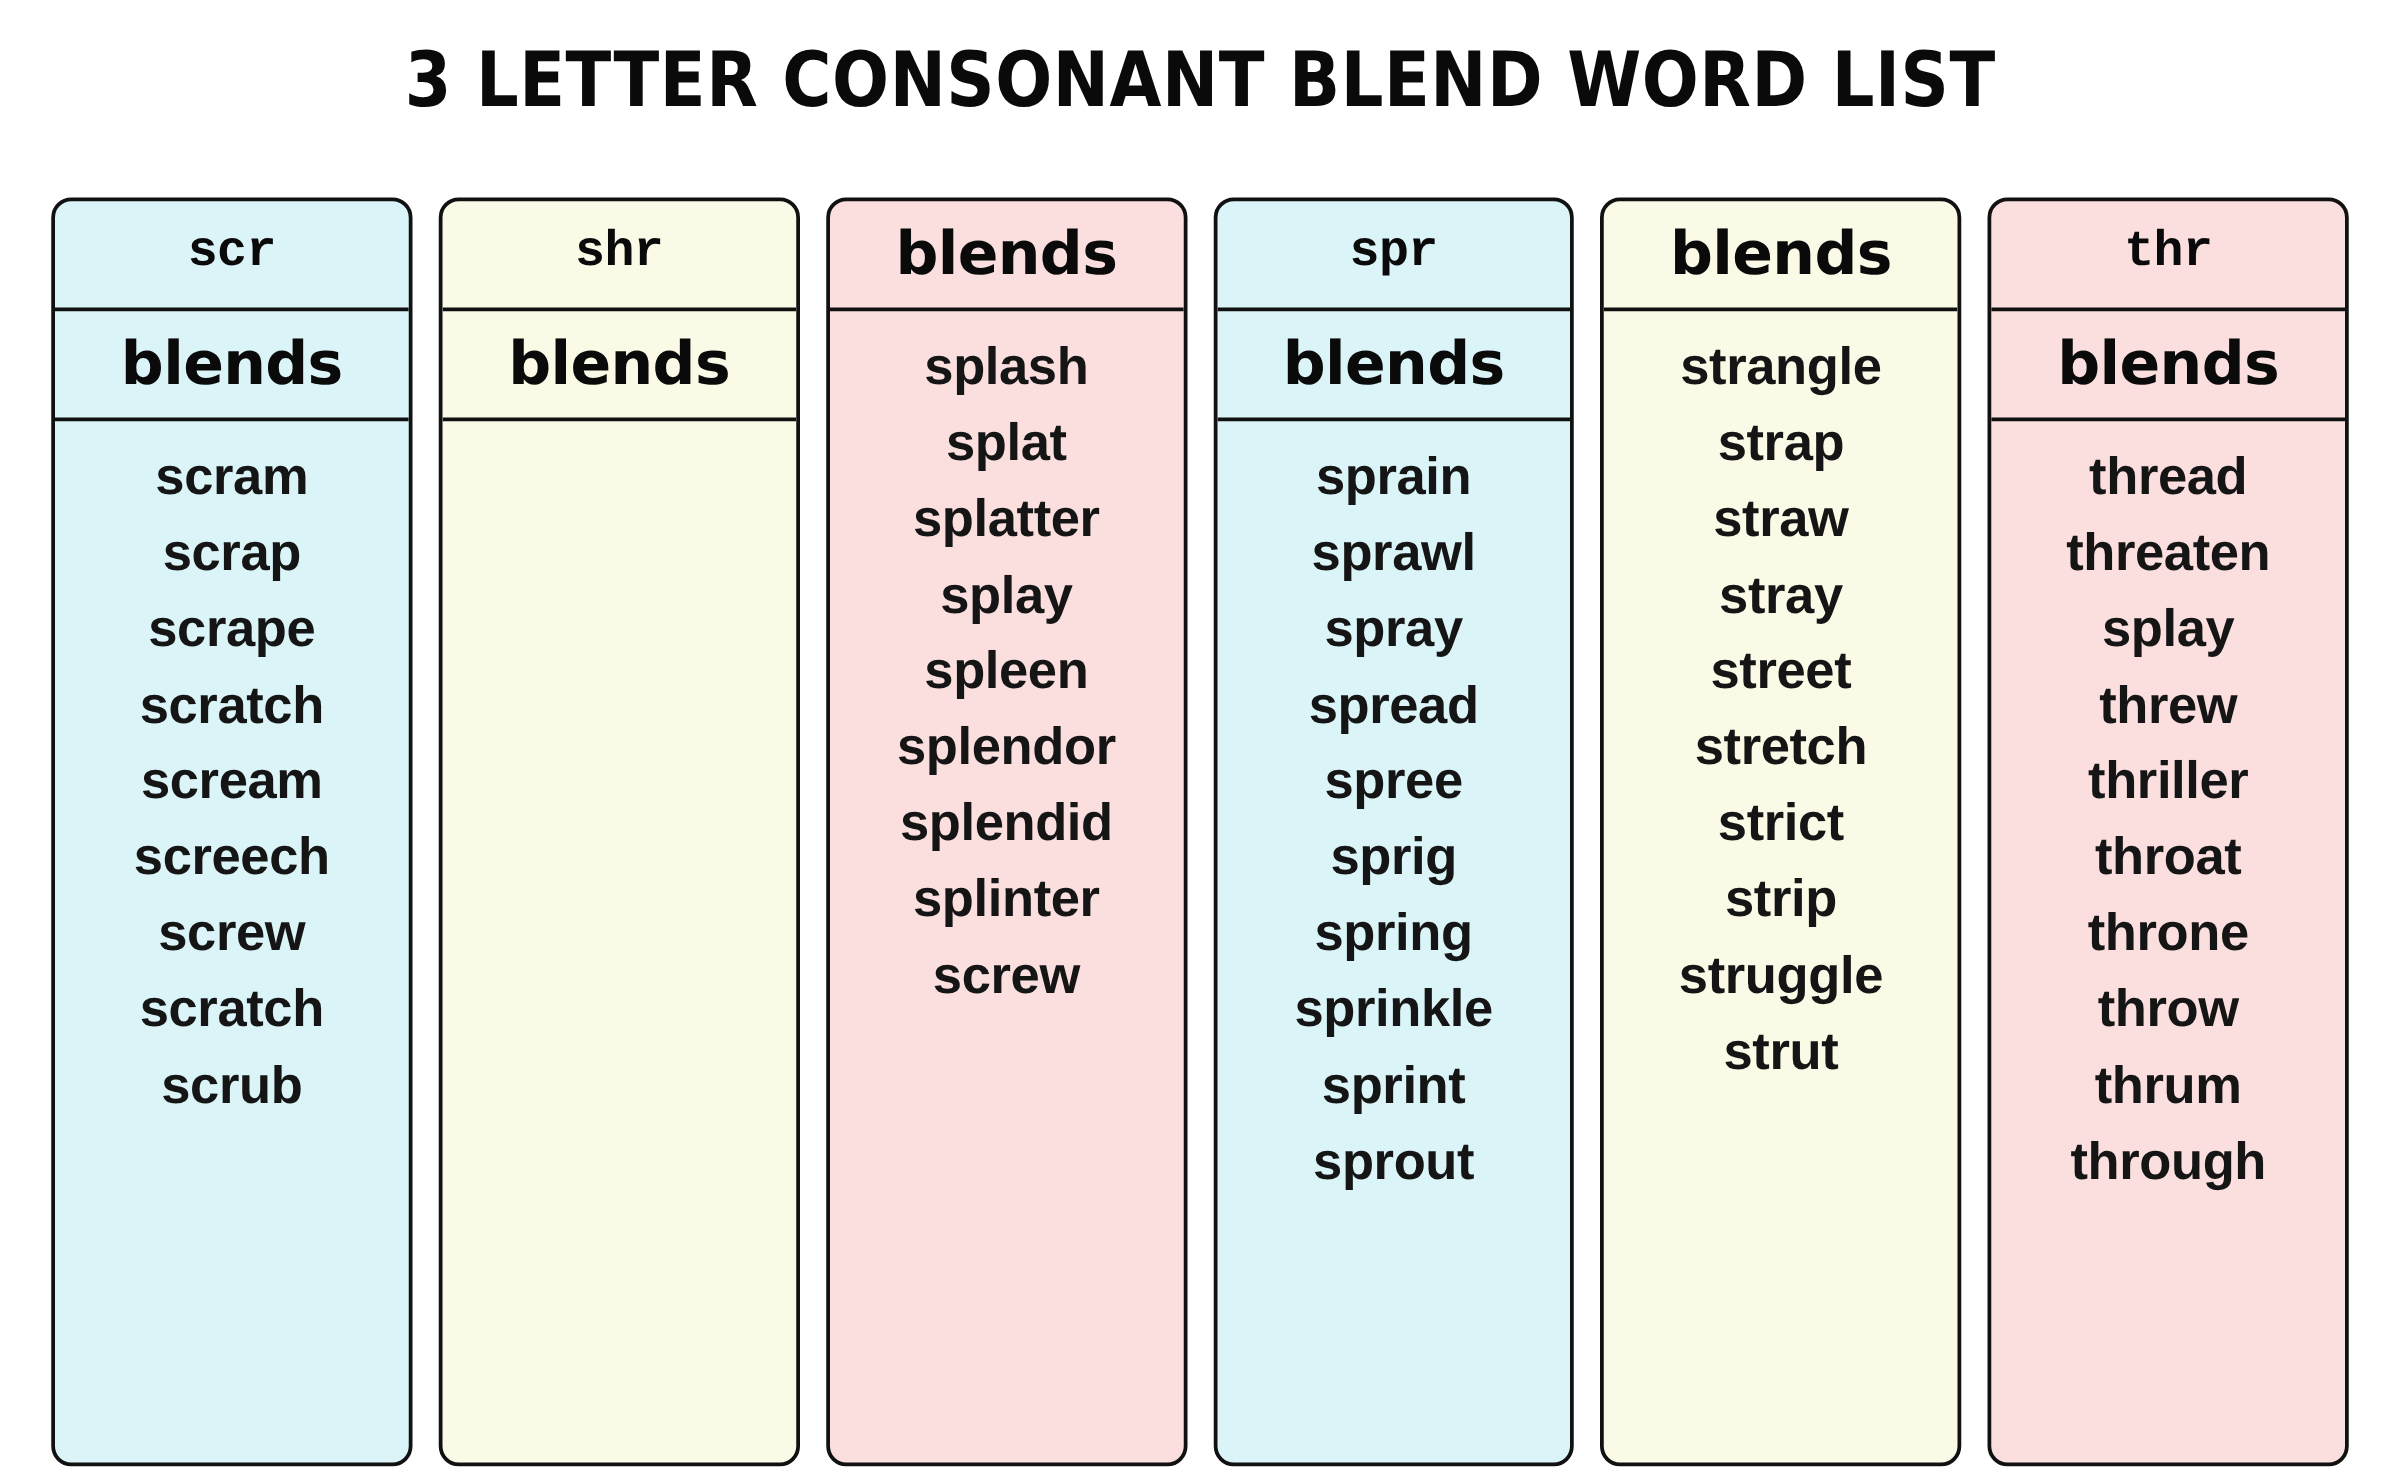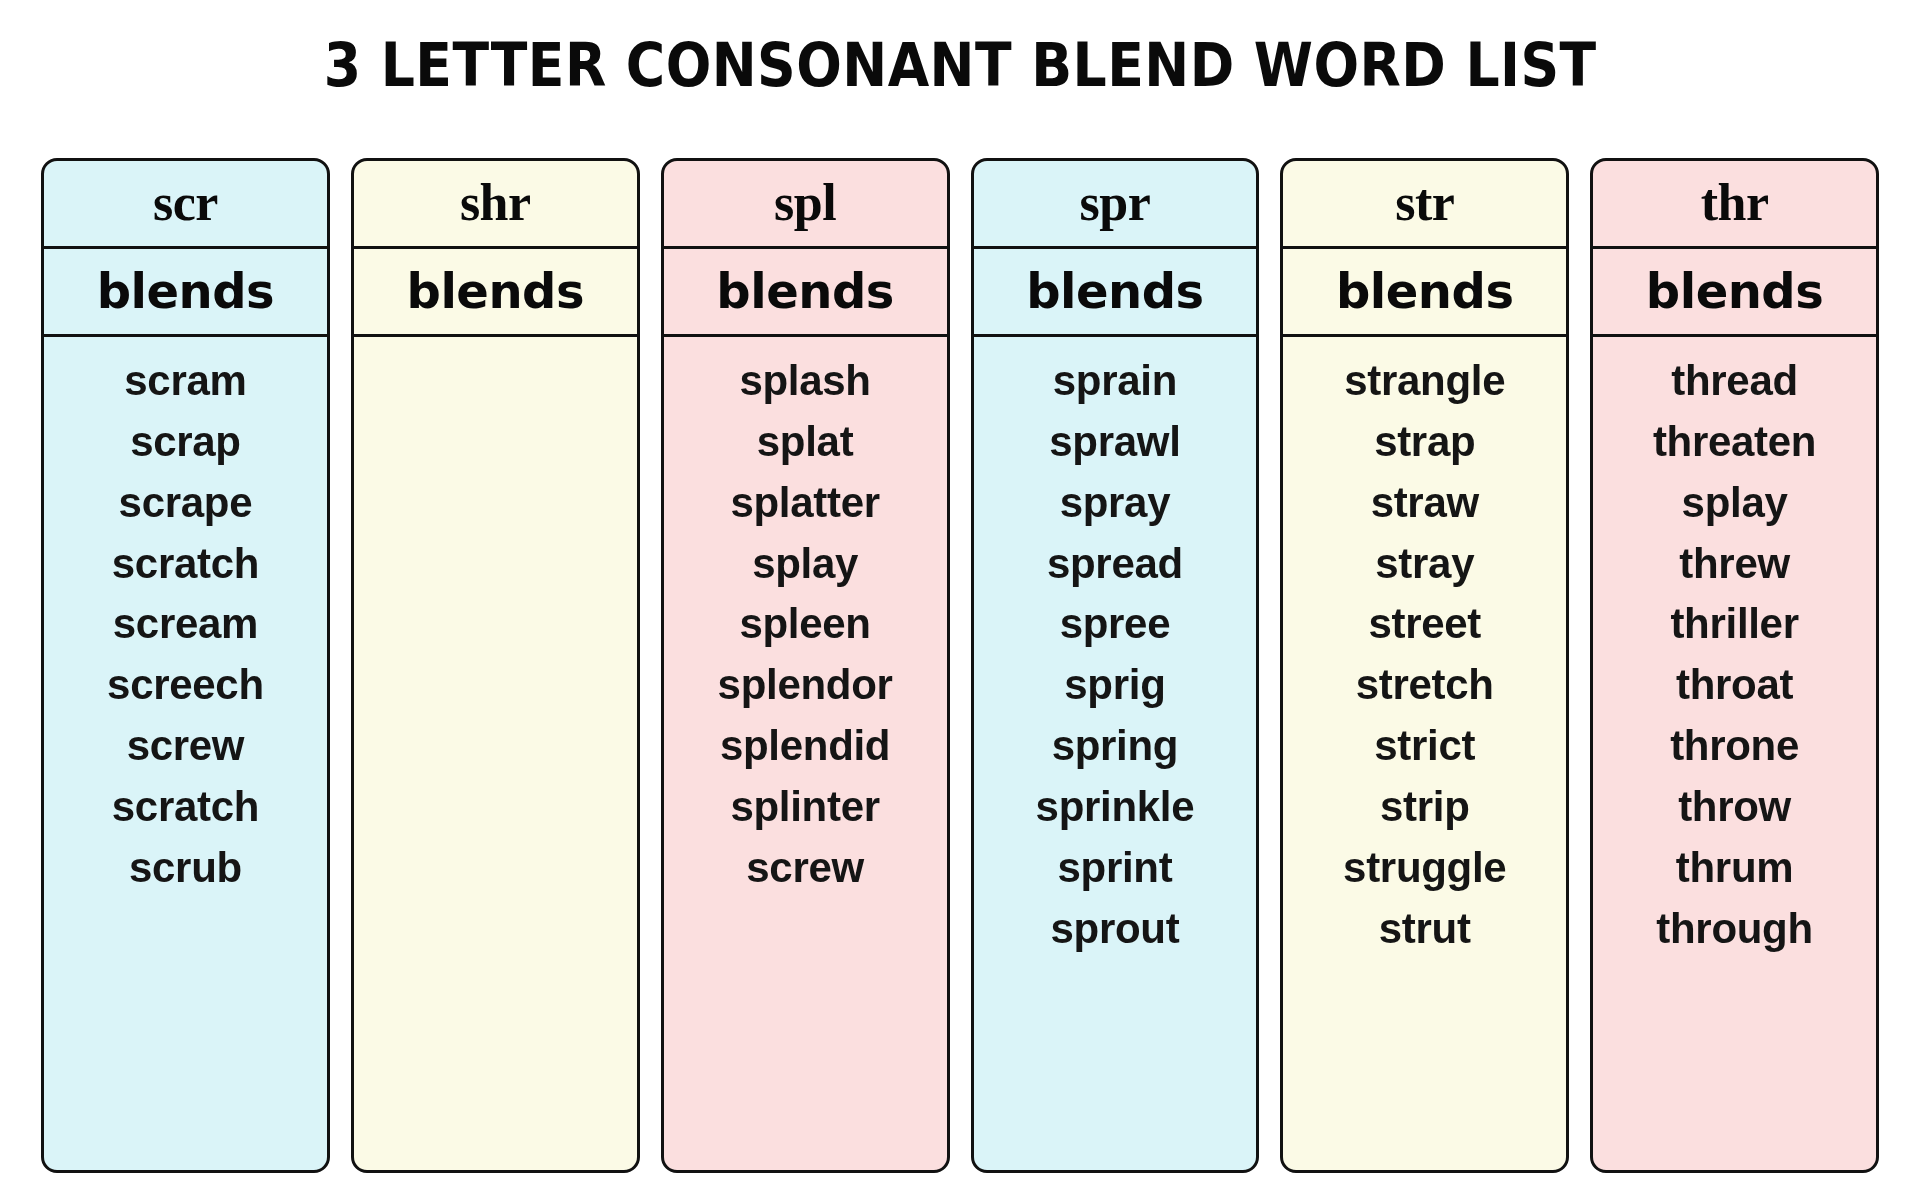--- a/index.html
+++ b/index.html
@@ -60,23 +60,23 @@
 
   .card-blend {
     height: 88px;
     display: flex;
     align-items: center;
     justify-content: center;
     border-bottom: 3px solid #111111;
   }
 
   .card-blend-text {
-    font-family: Liberation Serif, serif;
-    font-weight: 700;
-    font-size: 52px;
+    font-family: Liberation Mono, monospace;
+    font-weight: 700;
+    font-size: 40px;
     color: #0a0a0a;
     line-height: 1;
     letter-spacing: -0.5px;
   }
 
   .card-subtitle {
     height: 88px;
     display: flex;
     align-items: center;
     justify-content: center;
@@ -140,23 +140,20 @@
       </div>
       <div class="card" style="background: rgb(251, 250, 230);">
         <div class="card-blend">
           <span class="card-blend-text">shr</span>
         </div>
         <div class="card-subtitle">
           <span class="card-subtitle-text">blends</span>
         </div>
       </div>
       <div class="card" style="background: rgb(251, 223, 223);">
-        <div class="card-blend">
-          <span class="card-blend-text">spl</span>
-        </div>
         <div class="card-subtitle">
           <span class="card-subtitle-text">blends</span>
         </div>
         <div class="card-words">
           <div class="word">splash</div>
           <div class="word">splat</div>
           <div class="word">splatter</div>
           <div class="word">splay</div>
           <div class="word">spleen</div>
           <div class="word">splendor</div>
@@ -179,23 +176,20 @@
           <div class="word">spread</div>
           <div class="word">spree</div>
           <div class="word">sprig</div>
           <div class="word">spring</div>
           <div class="word">sprinkle</div>
           <div class="word">sprint</div>
           <div class="word">sprout</div>
         </div>
       </div>
       <div class="card" style="background: rgb(251, 250, 230);">
-        <div class="card-blend">
-          <span class="card-blend-text">str</span>
-        </div>
         <div class="card-subtitle">
           <span class="card-subtitle-text">blends</span>
         </div>
         <div class="card-words">
           <div class="word">strangle</div>
           <div class="word">strap</div>
           <div class="word">straw</div>
           <div class="word">stray</div>
           <div class="word">street</div>
           <div class="word">stretch</div>

